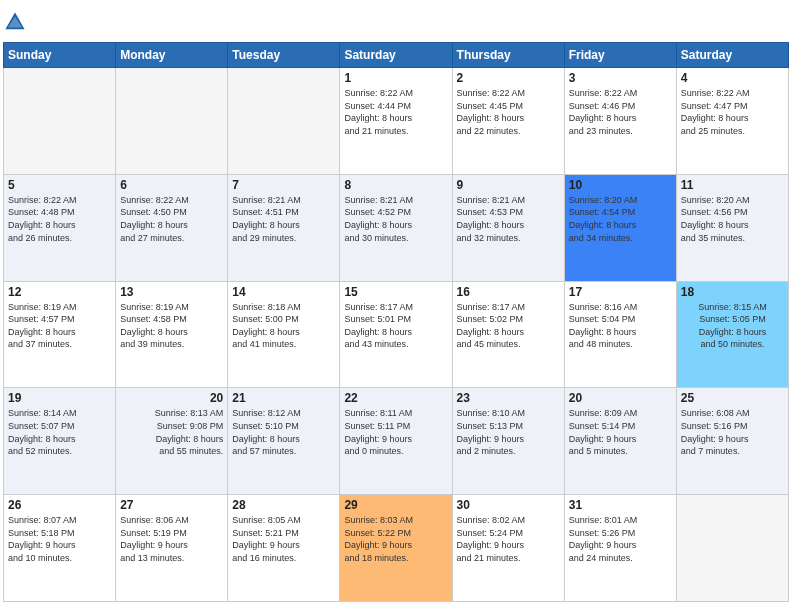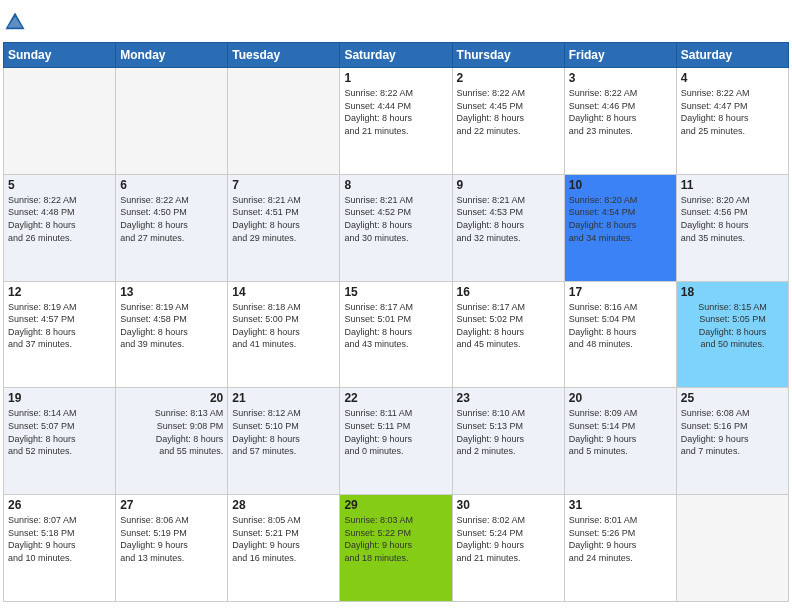--- a/index.html
+++ b/index.html
@@ -334,21 +334,21 @@
 Daylight: 9 hours
 and 13 minutes.</div>
           </td>
           <td style="background: rgb(255, 255, 255);">
             <span class="day-num">28</span>
             <div class="day-info" style="white-space: pre-line;">Sunrise: 8:05 AM
 Sunset: 5:21 PM
 Daylight: 9 hours
 and 16 minutes.</div>
           </td>
-          <td style="background: #84cc16;">
+          <td style="background: #fdba74;">
             <span class="day-num">29</span>
             <div class="day-info" style="white-space: pre-line;">Sunrise: 8:03 AM
 Sunset: 5:22 PM
 Daylight: 9 hours
 and 18 minutes.</div>
           </td>
           <td style="background: rgb(255, 255, 255);">
             <span class="day-num">30</span>
             <div class="day-info" style="white-space: pre-line;">Sunrise: 8:02 AM
 Sunset: 5:24 PM

